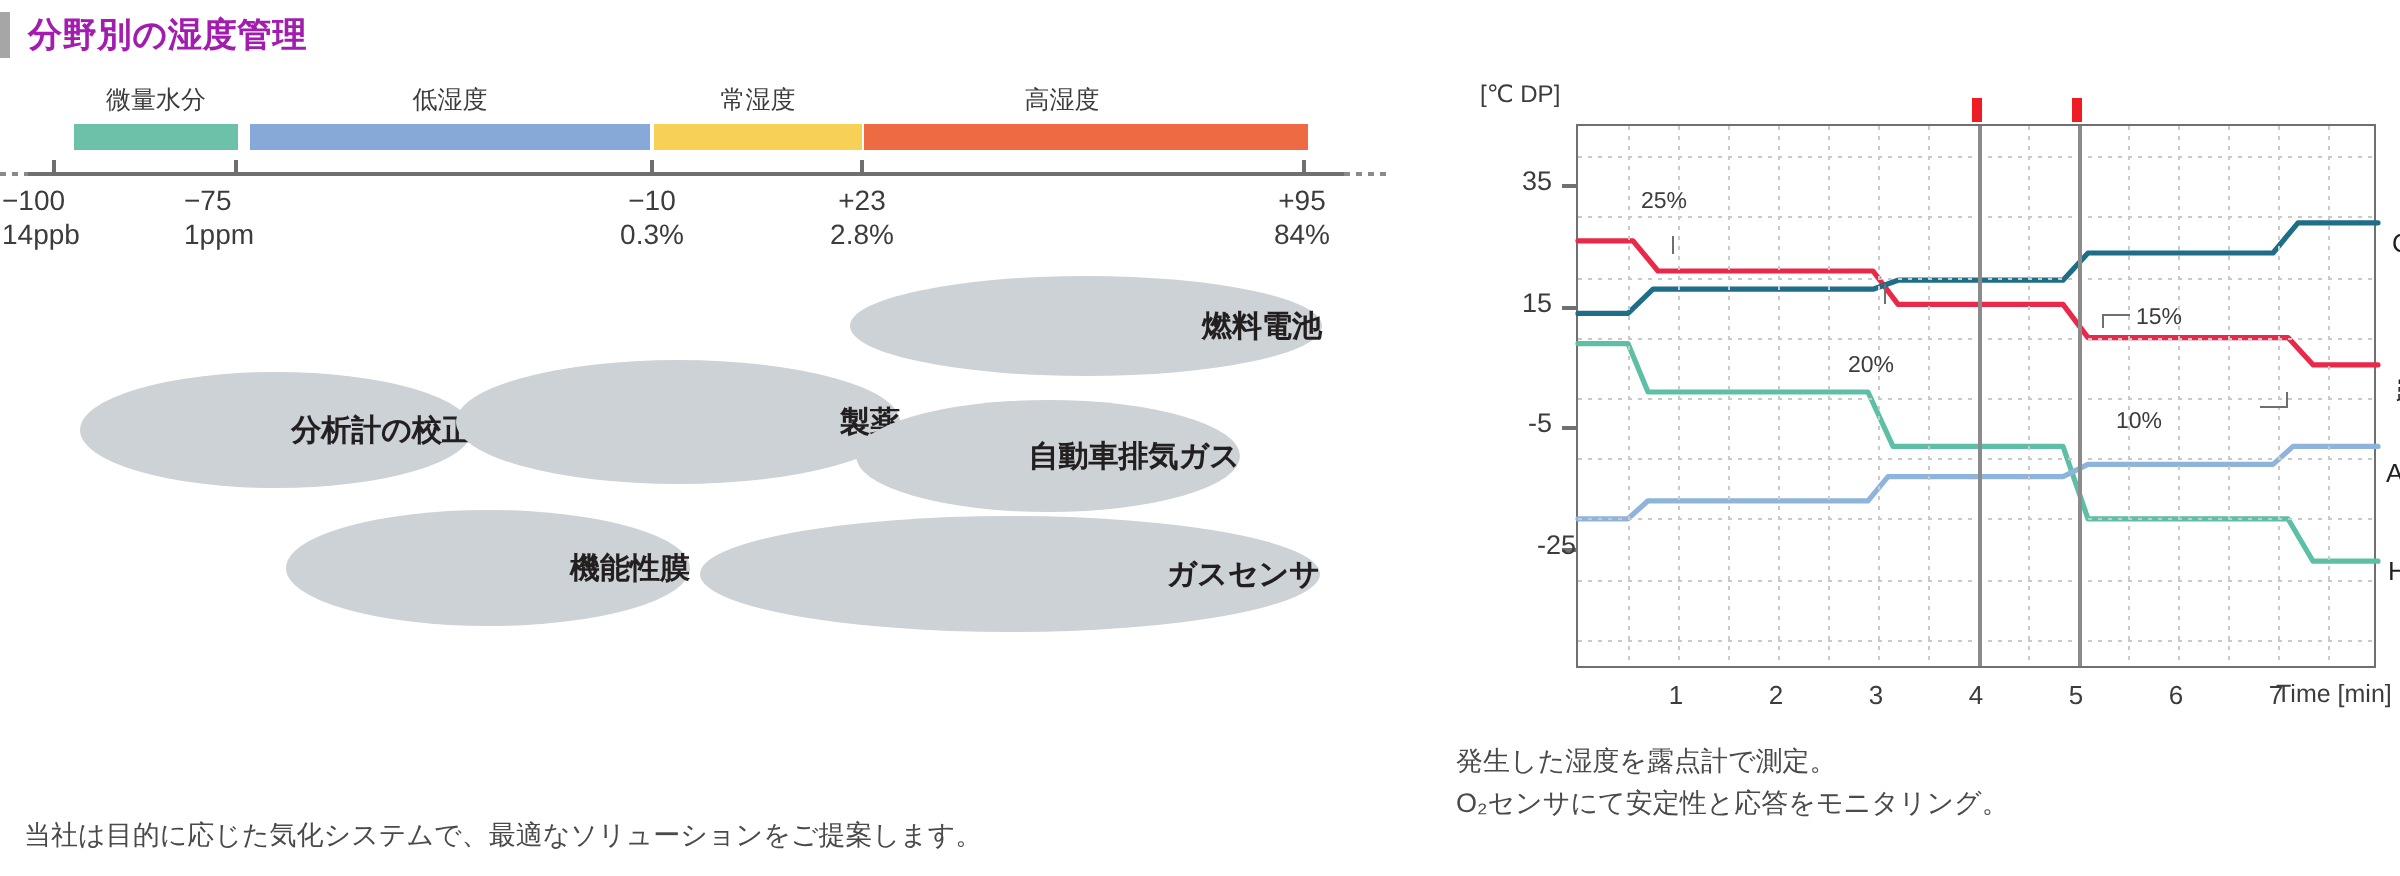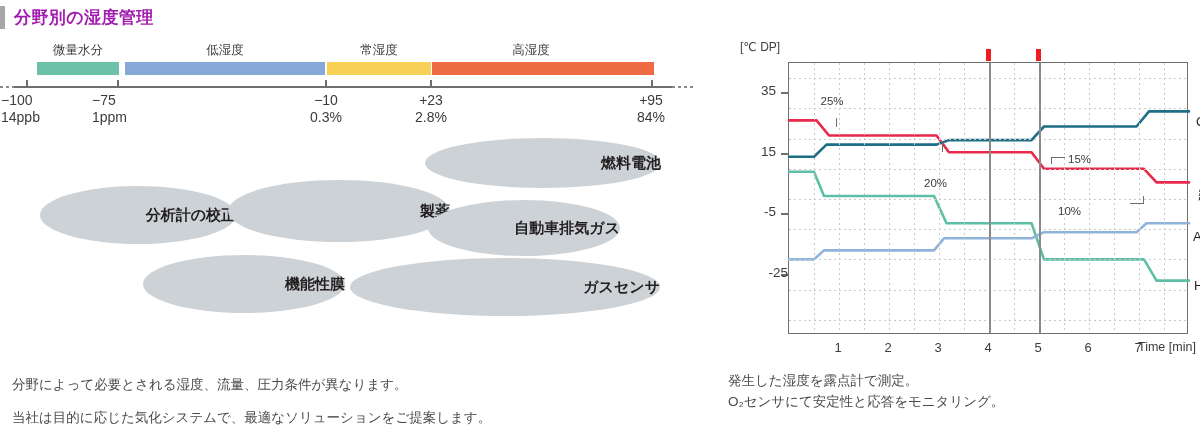--- a/index.html
+++ b/index.html
@@ -126,21 +126,20 @@
       <span class="lbl">自動車排気ガス</span>
     </div>
     <div class="bubble" style="left:143px;top:125px;width:202px;height:58px;">
       <span class="lbl">機能性膜</span>
     </div>
     <div class="bubble" style="left:350px;top:128px;width:310px;height:58px;">
       <span class="lbl">ガスセンサ</span>
     </div>
   </div>
 
-  <div class="body-copy" style="left:12px;top:374px;">分野によって必要とされる湿度、流量、圧力条件が異なります。</div>
   <div class="body-copy" style="left:12px;top:395px;margin-top:12px;">当社は目的に応じた気化システムで、最適なソリューションをご提案します。</div>
 </div>
 
 <div class="panel" id="right-panel">
 
 
   <div id="unit-label">[℃ DP]</div>
 
   <div class="red-mark" id="redmark0" style="left: 266px;"></div>
   <div class="red-mark" id="redmark1" style="left: 316px;"></div>

